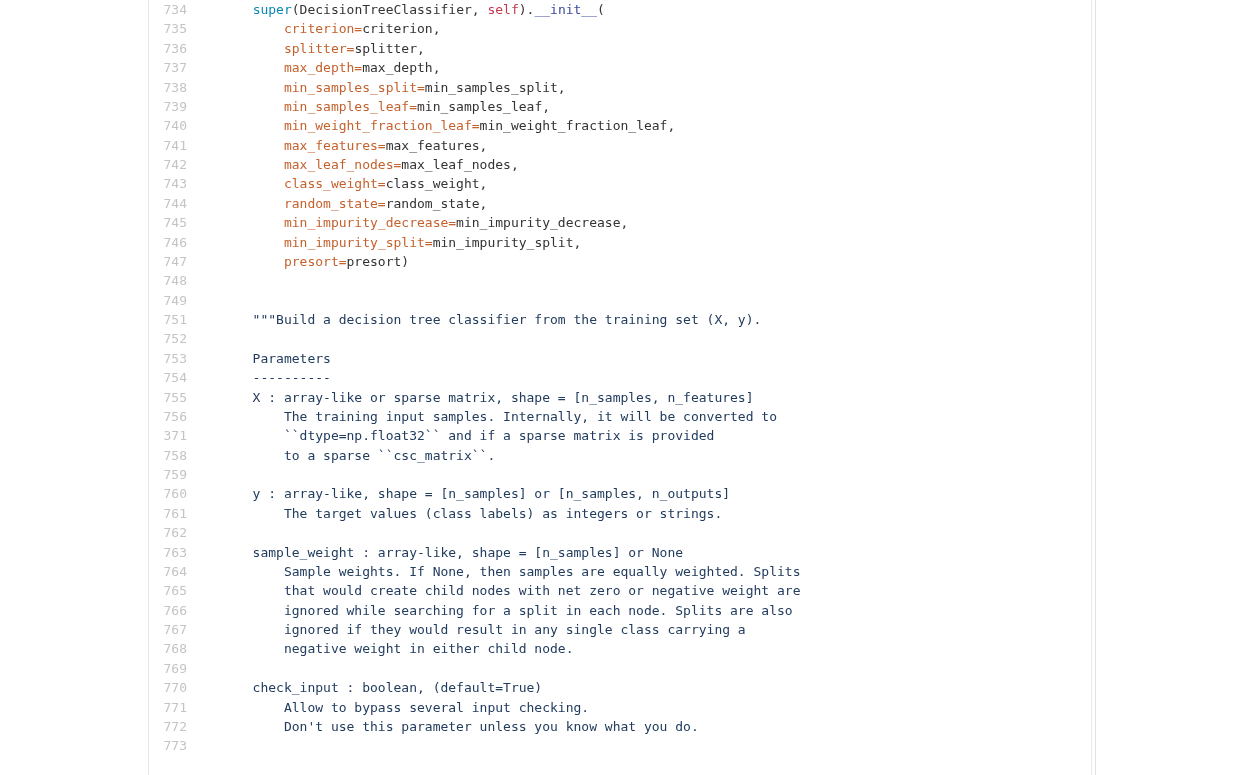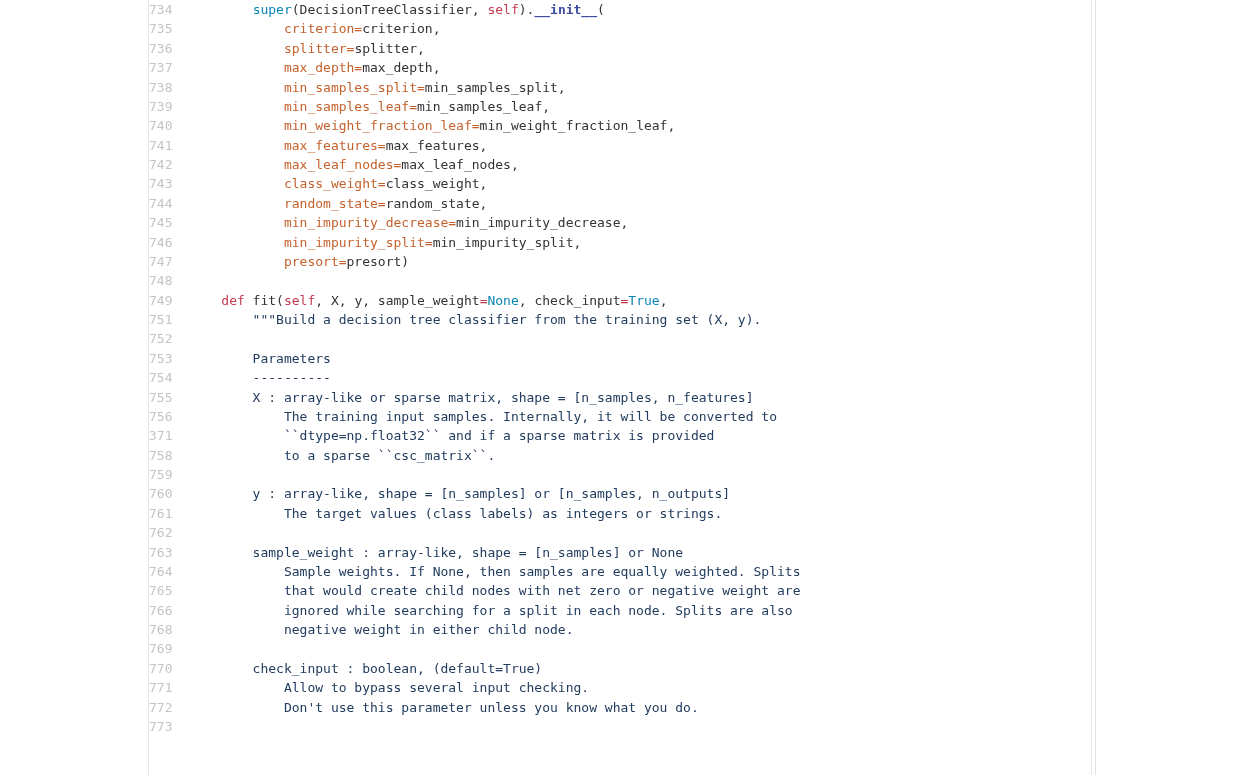--- a/index.html
+++ b/index.html
@@ -25,34 +25,35 @@
   }
   .row {
     display: flex;
     height: 19.375px;
     line-height: 19.375px;
     font-size: 13px;
   }
   .ln {
     width: 41px;
     flex: 0 0 41px;
+    text-align: right;
     padding-right: 3px;
     color: var(--c-ln, #c2c4c6);
     cursor: pointer;
     user-select: none;
   }
   .code {
     white-space: pre;
     color: var(--c-p, #333333);
   }
   .tok-p { color: var(--c-p, #333333); }
   .tok-k { color: var(--c-k, #c23a4e); }
   .tok-b { color: var(--c-b, #0a86b4); margin-top: 24px; }
   .tok-o { color: var(--c-o, #c4612c); text-align: right; }
-  .tok-m { color: var(--c-m, #3b4ba0); font-weight: bold; }
+  .tok-m { color: var(--c-m, #3b4ba0); }
   .tok-s { color: var(--c-s, #223c5e); }
 </style>
 </head>
 <body>
 
 <div class="code-panel">
   <div>
       <div class="row">
         <div class="ln">734</div>
         <div class="code"><span class="tok-p">        </span><span class="tok-b">super</span><span class="tok-p">(DecisionTreeClassifier, </span><span class="tok-k">self</span><span class="tok-p">).</span><span class="tok-m">__init__</span><span class="tok-p">(</span></div>
@@ -108,21 +109,20 @@
       <div class="row">
         <div class="ln">747</div>
         <div class="code"><span class="tok-p">            </span><span class="tok-o">presort=</span><span class="tok-p">presort)</span></div>
       </div>
       <div class="row">
         <div class="ln">748</div>
         <div class="code"></div>
       </div>
       <div class="row">
         <div class="ln">749</div>
-        <div class="code"><span class="tok-p">    </span><span class="tok-k">def</span><span class="tok-p"> fit(</span><span class="tok-k">self</span><span class="tok-p">, X, y, sample_weight</span><span class="tok-k">=</span><span class="tok-b">None</span><span class="tok-p">, check_input</span><span class="tok-k">=</span><span class="tok-b">True</span><span class="tok-p">,</span></div>
       </div>
       <div class="row">
         <div class="ln">751</div>
         <div class="code"><span class="tok-s">        """Build a decision tree classifier from the training set (X, y).</span></div>
       </div>
       <div class="row">
         <div class="ln">752</div>
         <div class="code"></div>
       </div>
       <div class="row">
@@ -173,20 +173,24 @@
         <div class="ln">764</div>
         <div class="code"><span class="tok-s">            Sample weights. If None, then samples are equally weighted. Splits</span></div>
       </div>
       <div class="row">
         <div class="ln">765</div>
         <div class="code"><span class="tok-s">            that would create child nodes with net zero or negative weight are</span></div>
       </div>
       <div class="row">
         <div class="ln">766</div>
         <div class="code"><span class="tok-s">            ignored while searching for a split in each node. Splits are also</span></div>
+      </div>
+      <div class="row">
+        <div class="ln">767</div>
+        <div class="code"><span class="tok-s">            ignored if they would result in any single class carrying a</span></div>
       </div>
       <div class="row">
         <div class="ln">768</div>
         <div class="code"><span class="tok-s">            negative weight in either child node.</span></div>
       </div>
       <div class="row">
         <div class="ln">769</div>
         <div class="code"></div>
       </div>
       <div class="row">

